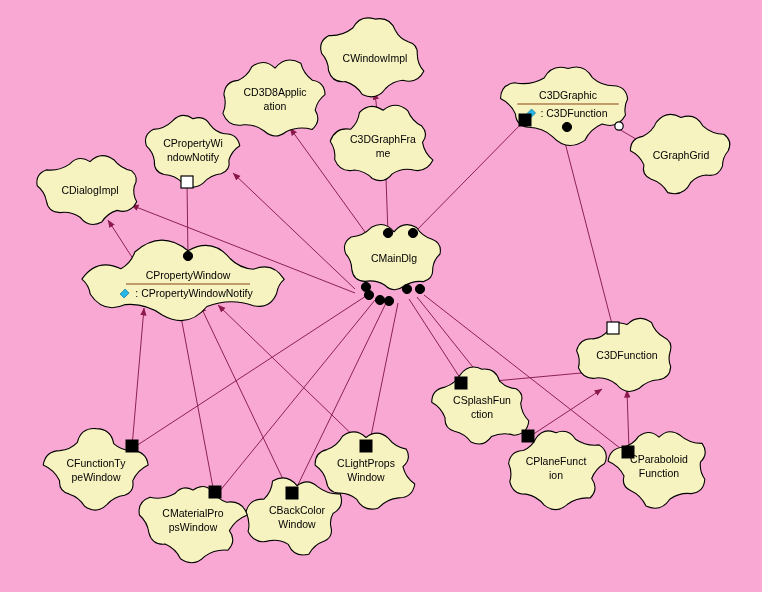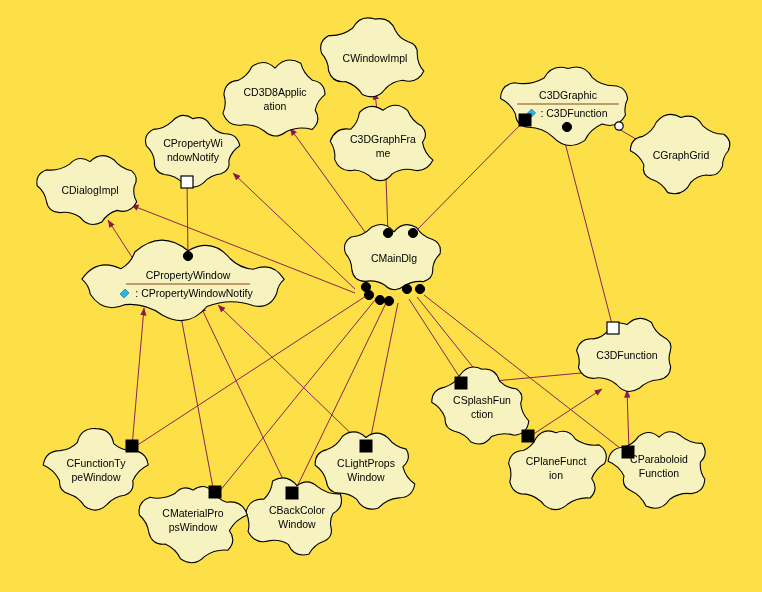--- a/index.html
+++ b/index.html
@@ -7,21 +7,21 @@
     padding: 0;
     background: #ffffff;
   }
   body {
     font-family: "Liberation Sans", sans-serif;
   }
   #canvas {
     position: relative;
     width: 762px;
     height: 592px;
-    background: #fde047;
+    background: #f9a8d4;
     overflow: hidden;
   }
   #diagram-svg {
     position: absolute;
     left: 0;
     top: 0;
     width: 762px;
     height: 592px;
   }
   .node-label {

